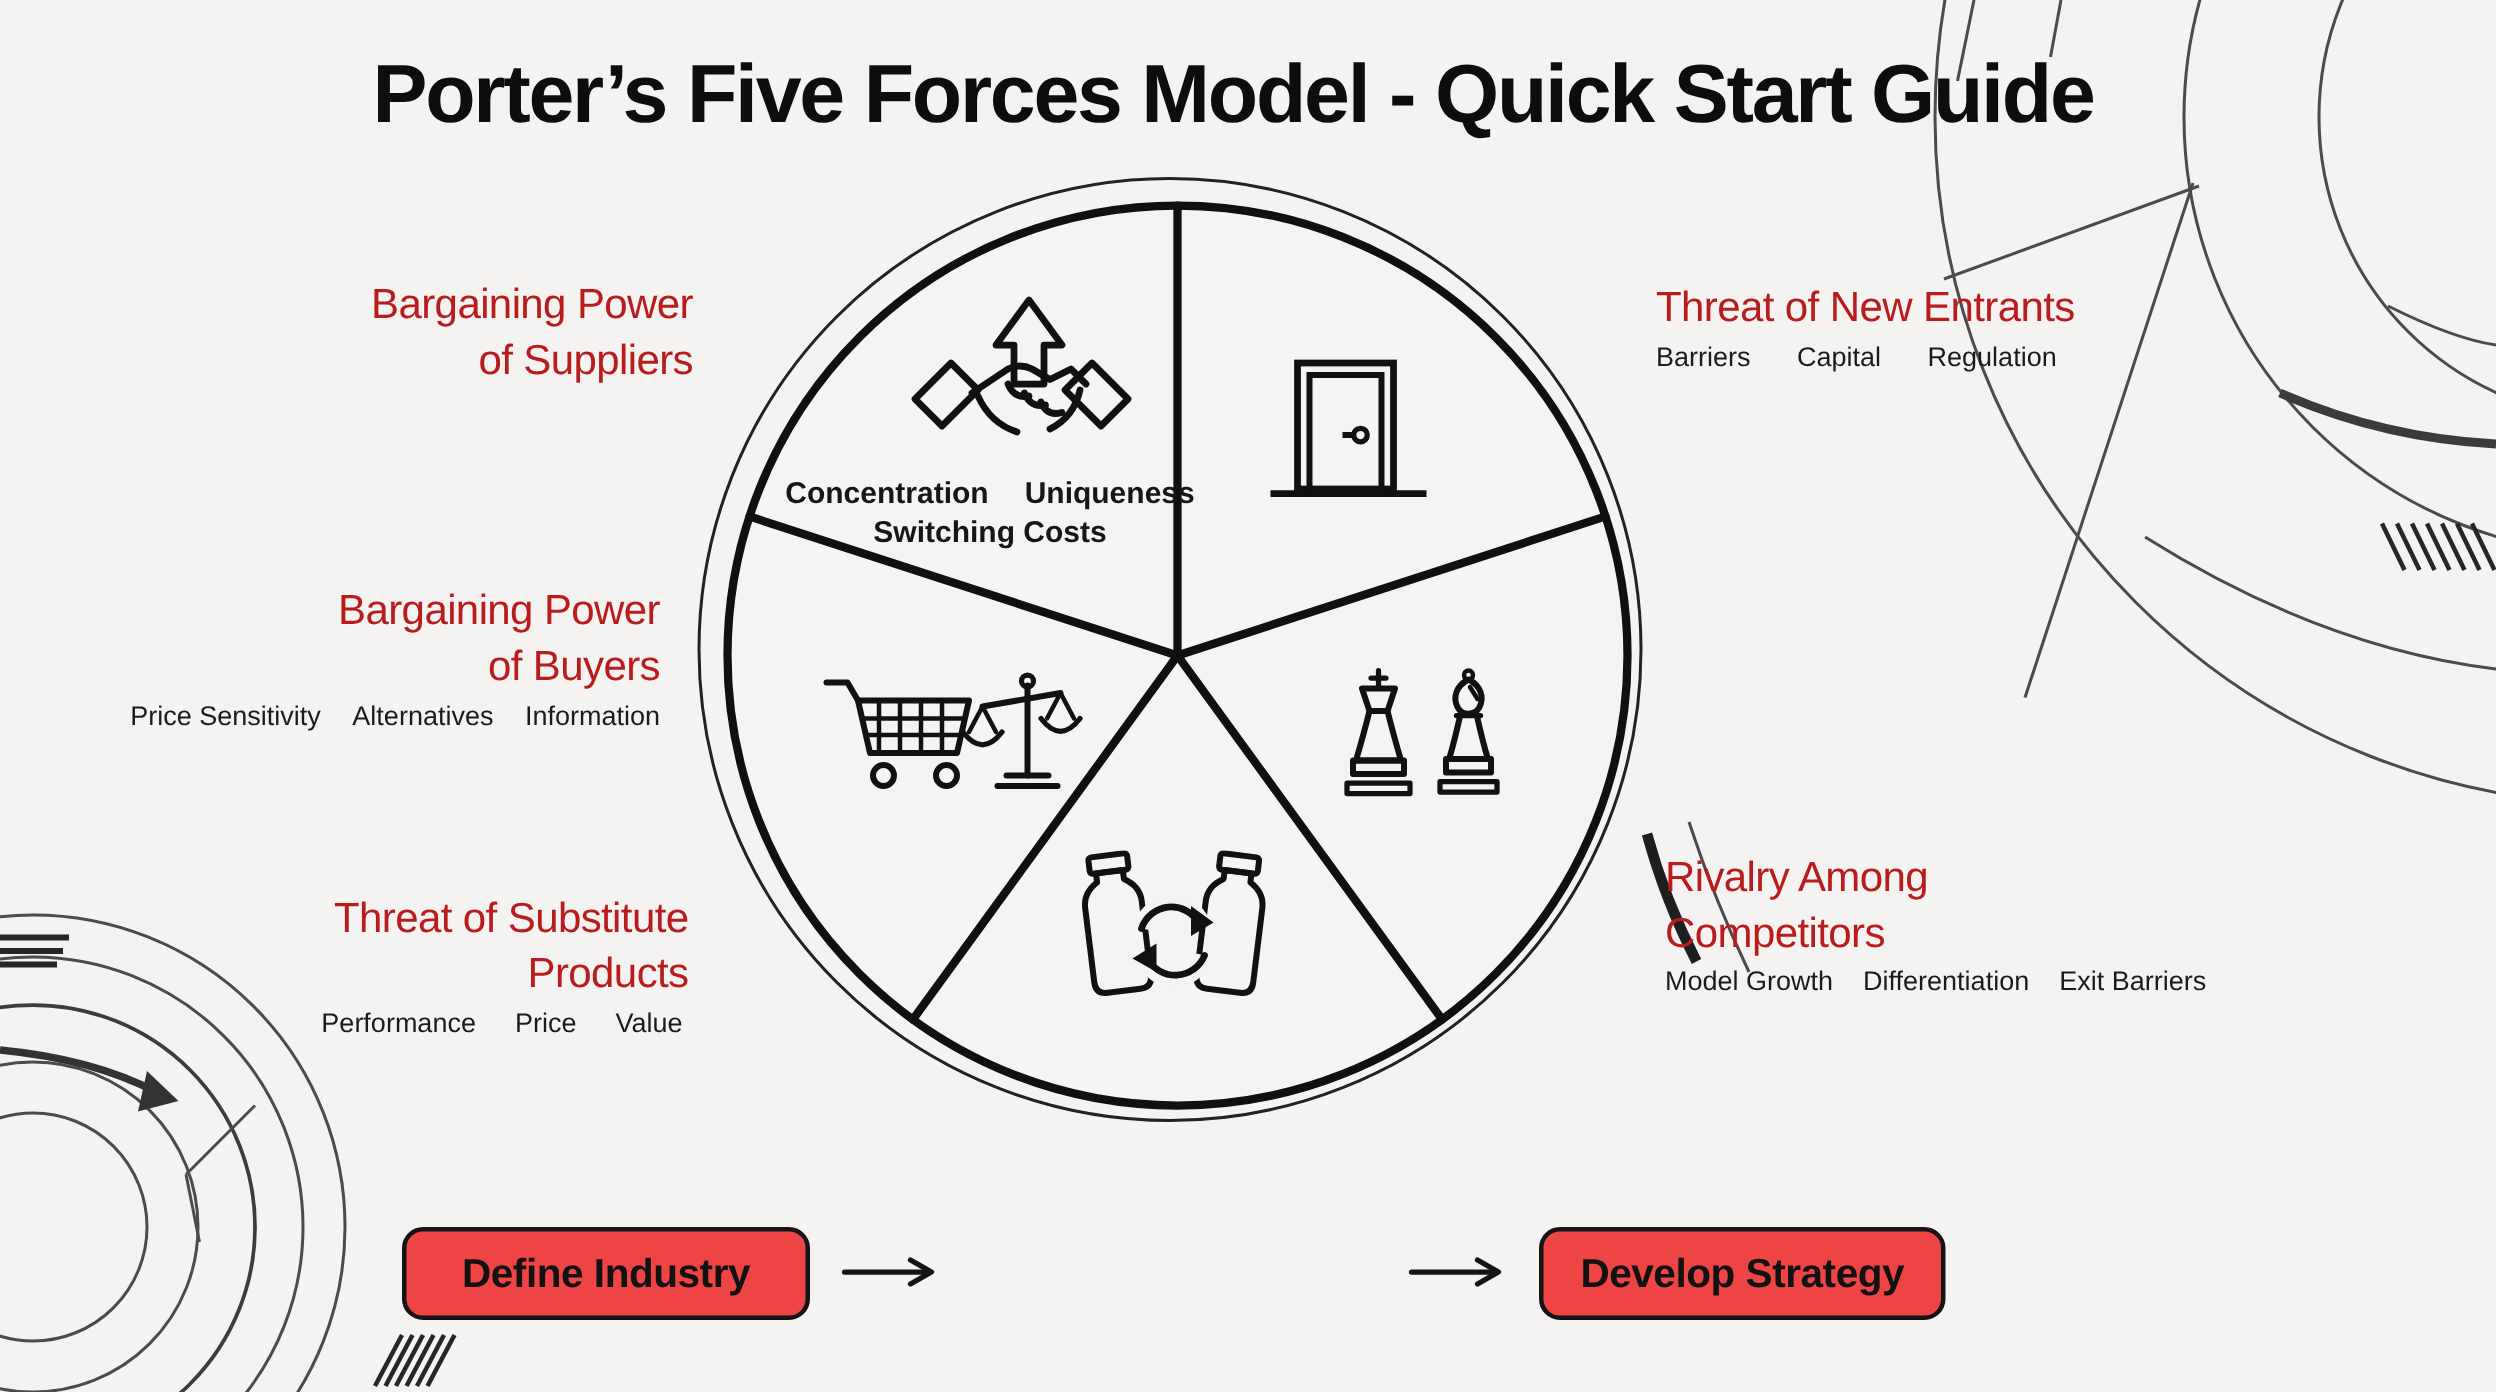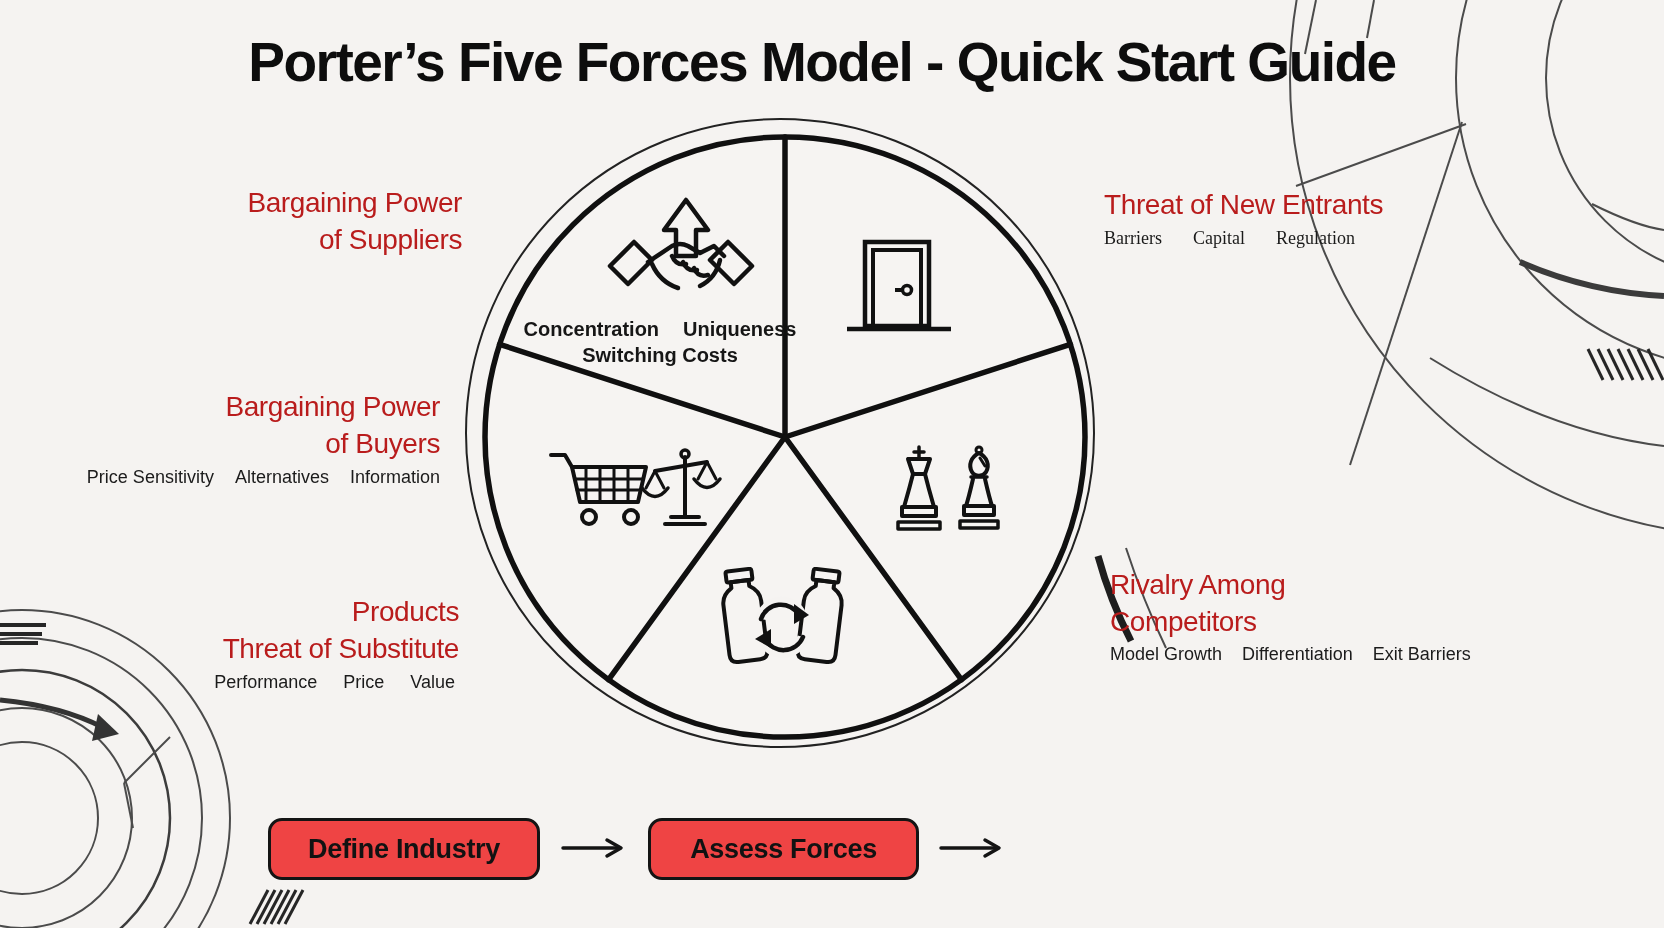--- a/index.html
+++ b/index.html
@@ -26,21 +26,21 @@
   .heading.right{text-align:right;}
 
   .factors{
     position:absolute; display:flex; font-size:18px; color:#1b1b1b;
     white-space:nowrap; line-height:22px;
   }
   .factors.right{justify-content:flex-end;}
 
   #suppliers-label{left:120px; top:184px; width:342px;}
   #new-entrants-label{left:1104px; top:186px; width:440px;}
-  #new-entrants-factors{left:1104px; top:227px; gap:31px;font-family:Liberation Serif, serif;}
+  #new-entrants-factors{left:1104px; top:227px; gap:31px;}
   #buyers-label{left:100px; top:388px; width:340px;}
   #buyers-factors{left:40px; top:466px; width:400px; gap:21px;}
   #substitutes-label{left:119px; top:593px; width:340px;}
   #substitutes-factors{left:55px; top:671px; width:400px; gap:26px;align-items:flex-end;}
   #rivalry-label{left:1110px; top:566px; width:380px;}
   #rivalry-factors{left:1110px; top:643px; gap:20px;}
 
   .inner-factors{
     position:absolute; left:500px; top:316px; width:320px;
     font-size:20px; font-weight:700; color:#161616; text-align:center;
@@ -242,22 +242,22 @@
     <div>Bargaining Power</div>
     <div>of Buyers</div>
   </div>
   <div id="buyers-factors" class="factors right">
     <span>Price Sensitivity</span>
     <span>Alternatives</span>
     <span>Information</span>
   </div>
 
   <div id="substitutes-label" class="heading right">
+    <div>Threat of Substitute</div>
     <div>Products</div>
-    <div>Threat of Substitute</div>
   </div>
   <div id="substitutes-factors" class="factors right">
     <span>Performance</span>
     <span>Price</span>
     <span>Value</span>
   </div>
 
   <div id="rivalry-label" class="heading">
     <div>Rivalry Among</div>
     <div>Competitors</div>
@@ -270,23 +270,23 @@
 
   <div id="step-1" class="step-box">
     <span>Define Industry</span>
   </div>
   <svg class="abs" style="left:560px; top:836px;" width="70" height="24" viewBox="0 0 70 24">
     <g stroke="#141414" stroke-width="3.5" fill="none" stroke-linecap="round" stroke-linejoin="round">
       <path d="M3,12 L58,12"></path>
       <path d="M47,4 L61,12 L47,20"></path>
     </g>
   </svg>
-  <div id="step-2" class="step-box">
-    <span>Assess Forces</span>
-  </div>
   <svg class="abs" style="left:938px; top:836px;" width="70" height="24" viewBox="0 0 70 24">
     <g stroke="#141414" stroke-width="3.5" fill="none" stroke-linecap="round" stroke-linejoin="round">
       <path d="M3,12 L58,12"></path>
       <path d="M47,4 L61,12 L47,20"></path>
     </g>
   </svg>
+  <div id="step-3" class="step-box">
+    <span>Develop Strategy</span>
+  </div>
 
 </div>
 
 </body></html>

